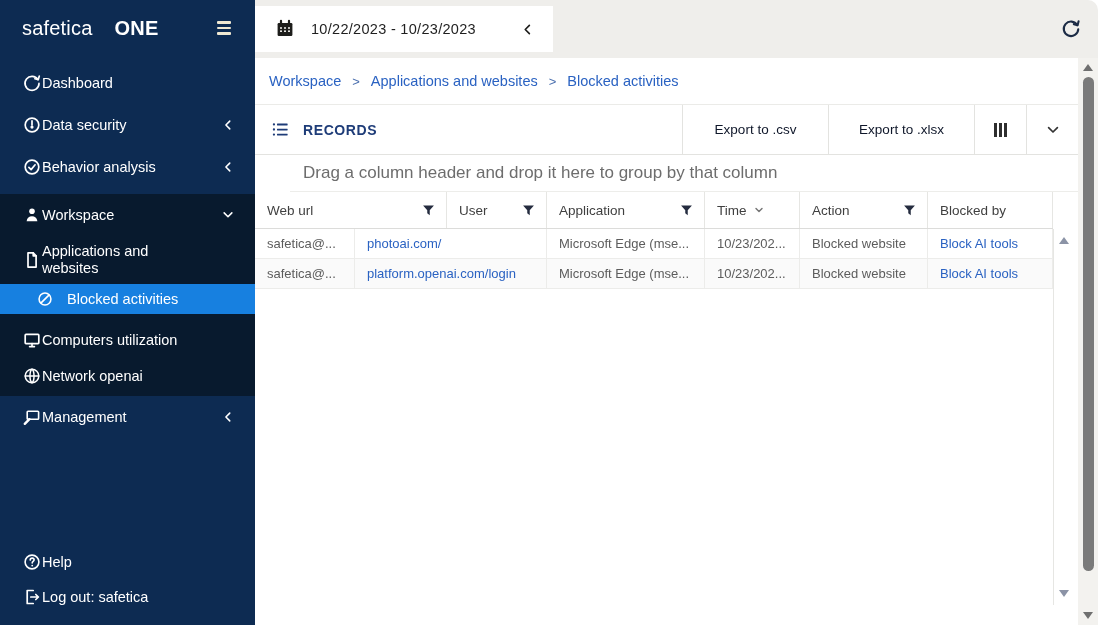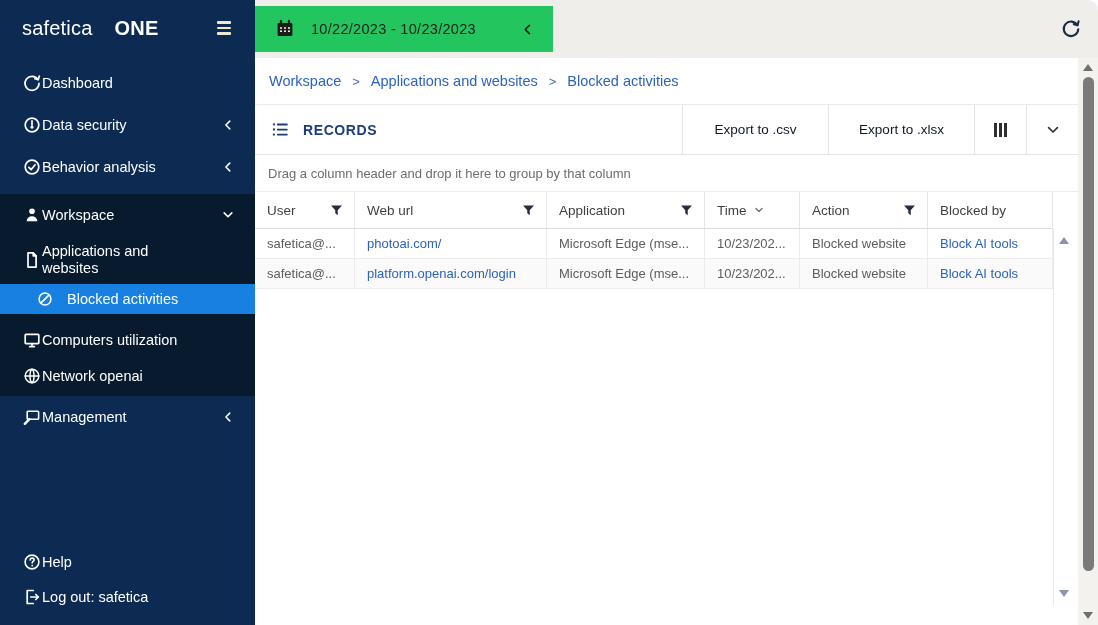--- a/index.html
+++ b/index.html
@@ -47,21 +47,21 @@
   .nav-spacer { flex:1; }
   .nav-bottom { padding-bottom:14px; }
 
   
   .main { flex:1; min-width:0; display:flex; flex-direction:column; }
   .topbar {
     height:58px; flex-shrink:0; background:#efeeeb;
     display:flex; align-items:center; border-top-right-radius:10px;
   }
   .date-chip {
-    width:298px; align-self:stretch; margin:6px 0; background:#22c55e;
+    width:298px; align-self:stretch; margin:6px 0; background:#ffffff;
     display:flex; align-items:center; gap:16px; padding:0 18px 0 20px;
     cursor:pointer;
   }
   .date-text { font-size:14.5px; color:#1f1f1f; letter-spacing:.3px; white-space:nowrap; }
   .chip-chev { margin-left:auto; }
   .topbar-spacer { flex:1; }
   .refresh-btn { margin-right:16px; cursor:pointer; }
 
   .content-row { flex:1; min-height:0; display:flex; }
   .content { flex:1; min-width:0; display:flex; flex-direction:column; background:#fff; }
@@ -102,21 +102,21 @@
     font-size:13.5px; color:#0f172a; cursor:pointer; background:#fff;
   }
   .tb-export { width:146px; }
   .tb-icon-btn { width:52px; }
   .cols-icon { display:flex; gap:2.5px; }
   .cols-icon span { width:2.8px; height:14px; background:#2e2e2e; }
 
   
   .groupbar {
     height:37px; flex-shrink:0; display:flex; align-items:center;
-    padding:0 13px; color:#6d6d6d; font-size:13px; border-bottom:1px solid #ededea;
+    padding:0 13px; color:#6d6d6d; font-size:17px; border-bottom:1px solid #ededea;margin-left:35px;
   }
 
   
   .table-wrap { flex:1; min-height:0; display:flex; }
   .tbl { width:798px; flex-shrink:0; }
   .thead { display:flex; height:37px; border-bottom:1px solid #dcdcda; }
   .th {
     display:flex; align-items:center; gap:6px;
     padding:0 10px 0 12px; font-size:13.5px; color:#3f3f3f;
     border-right:1px solid #e6e6e3; cursor:pointer; overflow:hidden; white-space:nowrap;
@@ -336,28 +336,28 @@
         </div>
       </div>
 
       <div class="groupbar">
         <span>Drag a column header and drop it here to group by that column</span>
       </div>
 
       <div class="table-wrap">
         <div class="tbl">
           <div class="thead">
-            <div class="th c0">
-              <span>User</span>
+            <div class="th c1">
+              <span>Web url</span>
               <svg class="funnel" width="15" height="15" viewBox="0 0 18 18">
                   <path d="M2.5 3 h13 l-5 5.6 v6 l-3 -2.2 v-3.8 Z" fill="#252c3f"></path>
                 </svg>
             </div>
-            <div class="th c1">
-              <span>Web url</span>
+            <div class="th c0">
+              <span>User</span>
               <svg class="funnel" width="15" height="15" viewBox="0 0 18 18">
                   <path d="M2.5 3 h13 l-5 5.6 v6 l-3 -2.2 v-3.8 Z" fill="#252c3f"></path>
                 </svg>
             </div>
             <div class="th c2">
               <span>Application</span>
               <svg class="funnel" width="15" height="15" viewBox="0 0 18 18">
                   <path d="M2.5 3 h13 l-5 5.6 v6 l-3 -2.2 v-3.8 Z" fill="#252c3f"></path>
                 </svg>
             </div>

